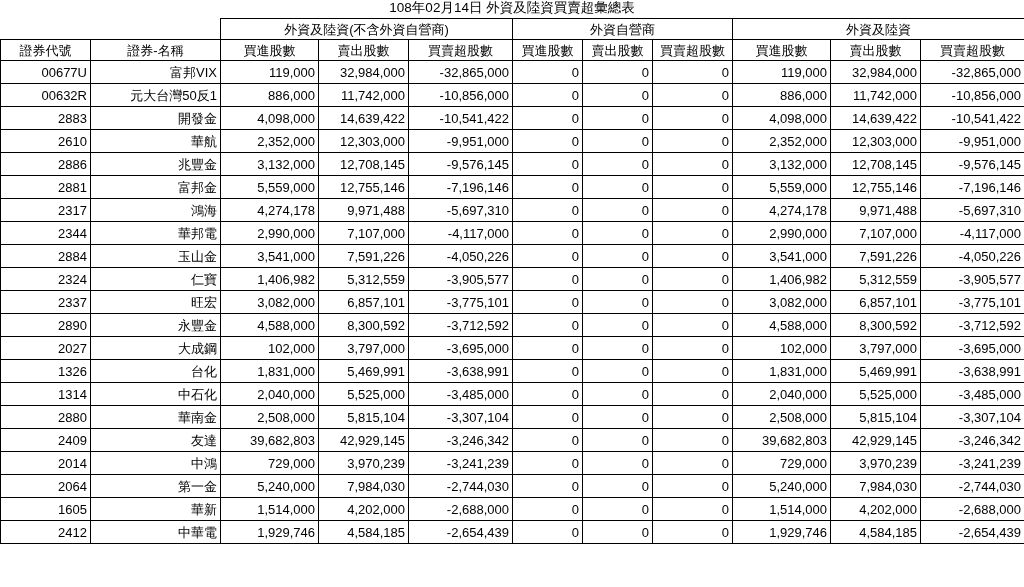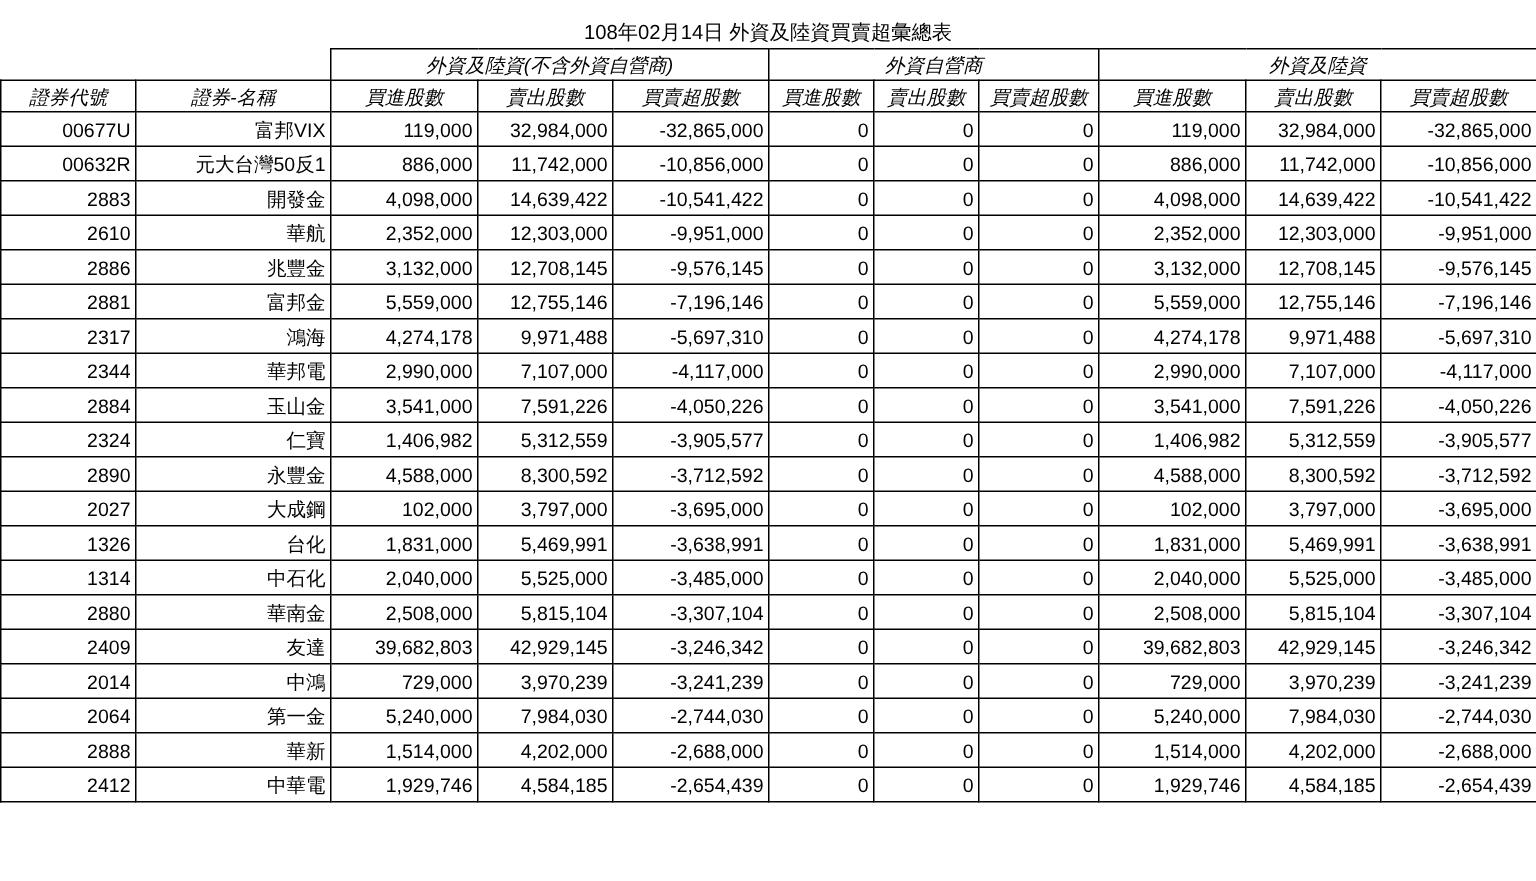--- a/index.html
+++ b/index.html
@@ -16,42 +16,41 @@
     overflow: hidden;
   }
   .page {
     width: 1024px;
     position: relative;
   }
   .title {
     text-align: center;
     font-size: 13.5px;
     line-height: 16px;
-    padding: 14px 0 2px 0;
+    padding: 0 0 2px 0;
     white-space: nowrap;
   }
   table.sheet {
     border-collapse: collapse;
     width: 1024px;
     table-layout: fixed;
   }
   table.sheet td, table.sheet th {
     border: 1px solid #000000;
     font-weight: normal;
     font-size: 13px;
     line-height: 15px;
     padding: 1px 3px;
     white-space: nowrap;
     overflow: hidden;
   }
   thead th {
     text-align: center;
     vertical-align: middle;
     height: 18px;
-    font-style: italic;
   }
   .grp-blank {
     border: none !important;
   }
   .num {
     text-align: right;
   }
   .txt {
     text-align: right;
   }
@@ -238,20 +237,33 @@
           <td class="num">5,312,559</td>
           <td class="num">-3,905,577</td>
           <td class="num">0</td>
           <td class="num">0</td>
           <td class="num">0</td>
           <td class="num">1,406,982</td>
           <td class="num">5,312,559</td>
           <td class="num">-3,905,577</td>
         </tr>
         <tr>
+          <td class="txt">2337</td>
+          <td class="txt">旺宏</td>
+          <td class="num">3,082,000</td>
+          <td class="num">6,857,101</td>
+          <td class="num">-3,775,101</td>
+          <td class="num">0</td>
+          <td class="num">0</td>
+          <td class="num">0</td>
+          <td class="num">3,082,000</td>
+          <td class="num">6,857,101</td>
+          <td class="num">-3,775,101</td>
+        </tr>
+        <tr>
           <td class="txt">2890</td>
           <td class="txt">永豐金</td>
           <td class="num">4,588,000</td>
           <td class="num">8,300,592</td>
           <td class="num">-3,712,592</td>
           <td class="num">0</td>
           <td class="num">0</td>
           <td class="num">0</td>
           <td class="num">4,588,000</td>
           <td class="num">8,300,592</td>
@@ -342,21 +354,21 @@
           <td class="num">7,984,030</td>
           <td class="num">-2,744,030</td>
           <td class="num">0</td>
           <td class="num">0</td>
           <td class="num">0</td>
           <td class="num">5,240,000</td>
           <td class="num">7,984,030</td>
           <td class="num">-2,744,030</td>
         </tr>
         <tr>
-          <td class="txt">2888</td>
+          <td class="txt">1605</td>
           <td class="txt">華新</td>
           <td class="num">1,514,000</td>
           <td class="num">4,202,000</td>
           <td class="num">-2,688,000</td>
           <td class="num">0</td>
           <td class="num">0</td>
           <td class="num">0</td>
           <td class="num">1,514,000</td>
           <td class="num">4,202,000</td>
           <td class="num">-2,688,000</td>

